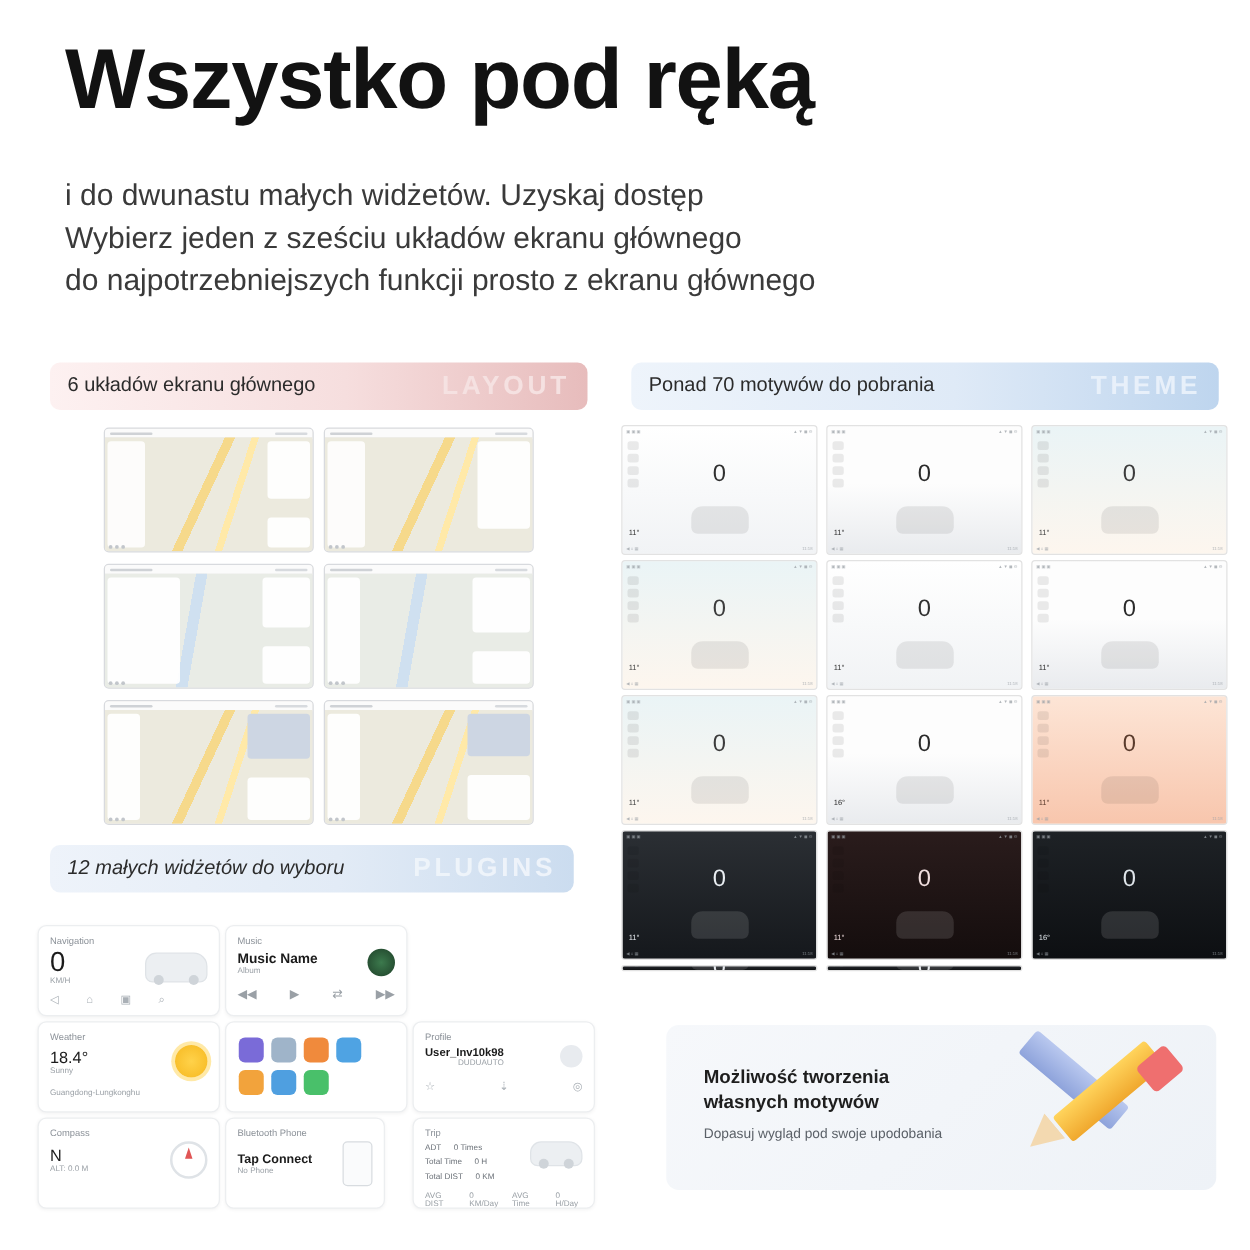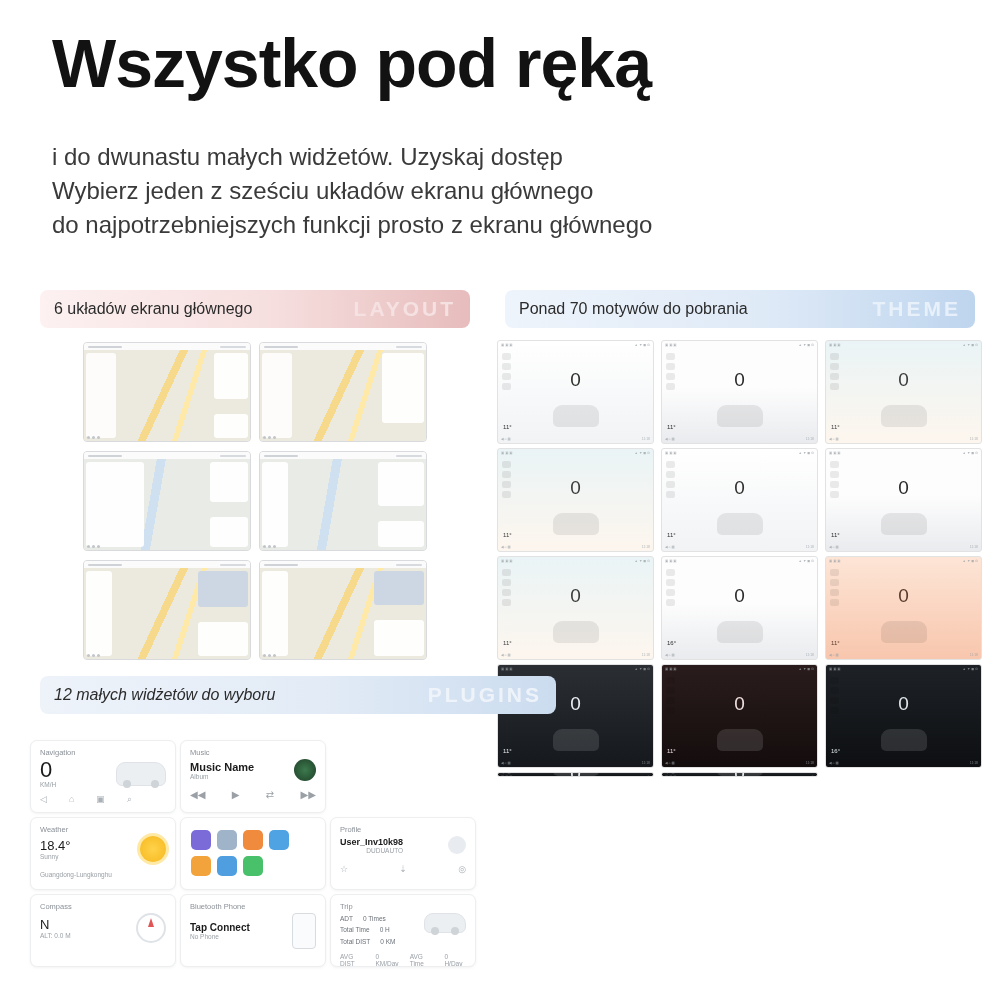--- a/index.html
+++ b/index.html
@@ -34,21 +34,21 @@
   .sec-head .lbl{font-size:16px;color:#2b2b2b;}
   .sec-head .ghost{
     font-size:21px;font-weight:bold;letter-spacing:3px;color:#ffffff;opacity:.95;
   }
   #layout-head{left:40px;top:290px;width:430px;
     background:linear-gradient(90deg,#fdf1f1 0%,#f6dede 55%,#e7bcbc 100%);}
   #layout-head .ghost{color:#f6e3e3;}
   #theme-head{left:505px;top:290px;width:470px;
     background:linear-gradient(90deg,#eef4fb 0%,#dfeaf7 55%,#bed5ee 100%);}
   #theme-head .ghost{color:#eaf2fb;}
-  #plugins-head{left:40px;top:676px;width:516px;
+  #plugins-head{left:40px;top:676px;width:419px;
     background:linear-gradient(90deg,#eef3fa 0%,#e2ebf6 55%,#cbdcef 100%);}
   #plugins-head .ghost{color:#f0f5fb;}
   #plugins-head .lbl{font-style:italic;}
 
   
   #layout-grid{position:absolute;left:83px;top:342px;width:344px;height:318px;
     display:grid;grid-template-columns:repeat(2,168px);grid-template-rows:repeat(3,100px);
     gap:9px 8px;}
   .mini{
     position:relative;border:1px solid #d8dade;border-radius:4px;overflow:hidden;
@@ -607,21 +607,21 @@
       <div class="ttl">Compass</div>
       <div style="display:flex;align-items:center;justify-content:space-between;">
         <div>
           <div style="font-size:13px;">N</div>
           <div class="sub">ALT: 0.0 M</div>
         </div>
         <div class="compass"></div>
       </div>
     </div>
 
-    <div class="pw" style="left:150px;top:154px;width:146px;height:73px;">
+    <div class="pw" style="left:150px;top:154px;width:128px;height:73px;">
       <div class="ttl">Bluetooth Phone</div>
       <div style="display:flex;align-items:center;justify-content:space-between;">
         <div>
           <div style="font-size:10px;font-weight:600;">Tap Connect</div>
           <div class="sub">No Phone</div>
         </div>
         <div class="phone"></div>
       </div>
     </div>
 
@@ -646,14 +646,29 @@
       </div>
       <div class="foot" style="display:flex;gap:8px;margin-top:6px;">
         <span>AVG DIST</span>
         <span>0 KM/Day</span>
         <span>AVG Time</span>
         <span>0 H/Day</span>
       </div>
     </div>
   </div>
 
+  <div id="custom">
+    <div class="ct">
+      <h3>
+        <span>Możliwość tworzenia</span><br>
+        <span>własnych motywów</span>
+      </h3>
+      <p>Dopasuj wygląd pod swoje upodobania</p>
+    </div>
+    <div class="pencil">
+      <div class="ruler"></div>
+      <div class="body"></div>
+      <div class="tip"></div>
+      <div class="eraser"></div>
+    </div>
+  </div>
 
 </div>
 
 </body></html>

